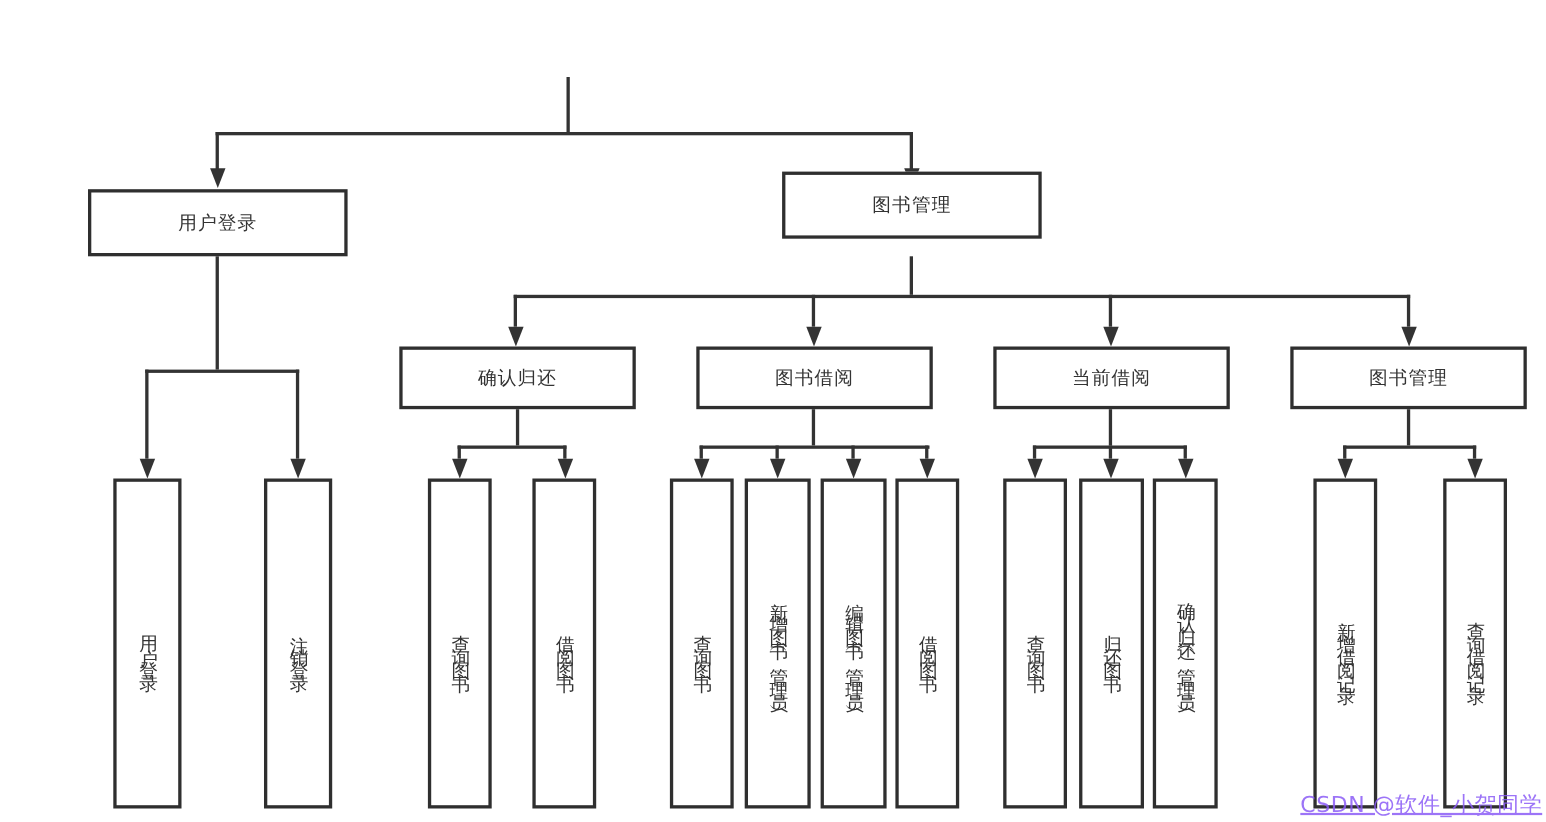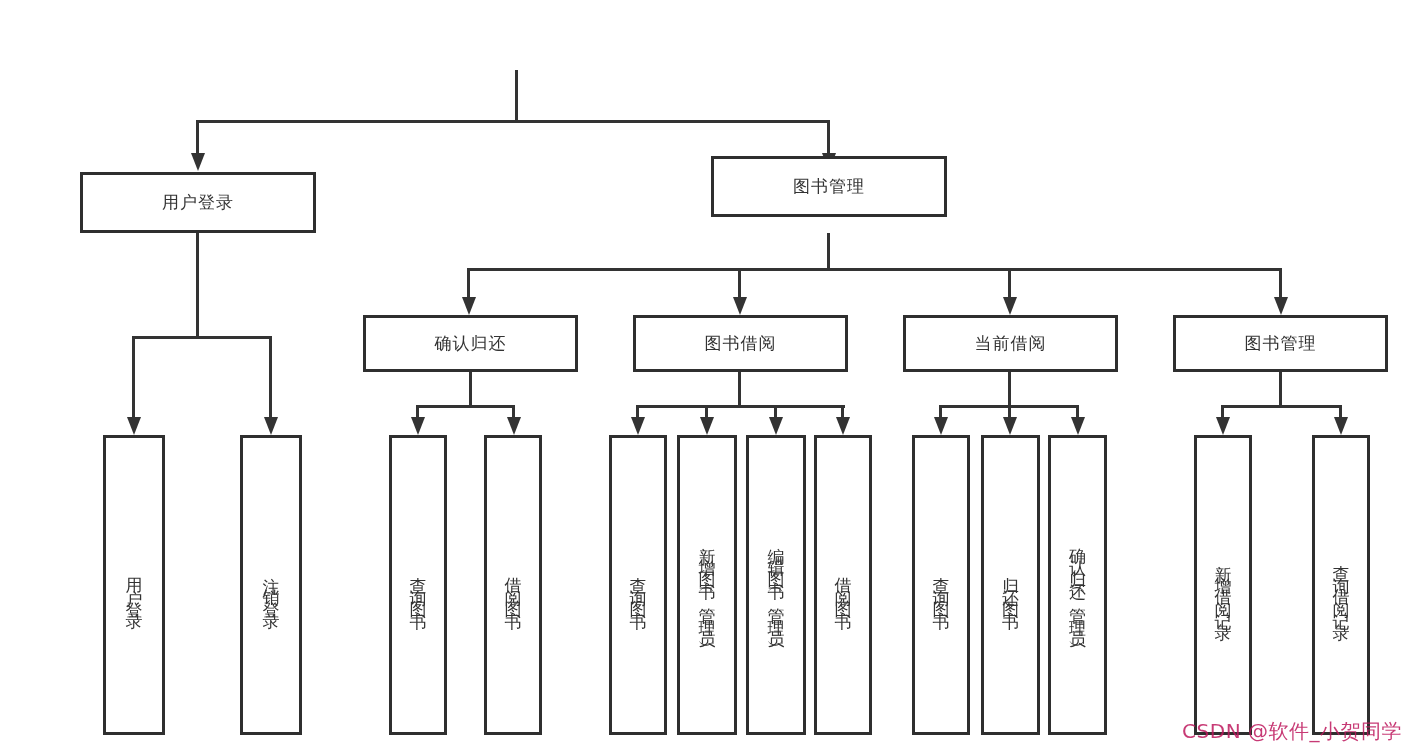--- a/index.html
+++ b/index.html
@@ -166,17 +166,17 @@
     <span>确认归还（管理员）</span>
   </div>
 
   <div class="nb leaf" style="left:1194px;top:435px;width:58px;height:300px;">
     <span>新增借阅记录</span>
   </div>
   <div class="nb leaf" style="left:1312px;top:435px;width:58px;height:300px;">
     <span>查询借阅记录</span>
   </div>
 
-  <div class="watermark" style="color: #be185d;">
+  <div class="watermark" style="color: #8b5cf6; text-decoration: underline;">
     <span>CSDN @软件_小贺同学</span>
   </div>
 
 </div>
 
 </body></html>

